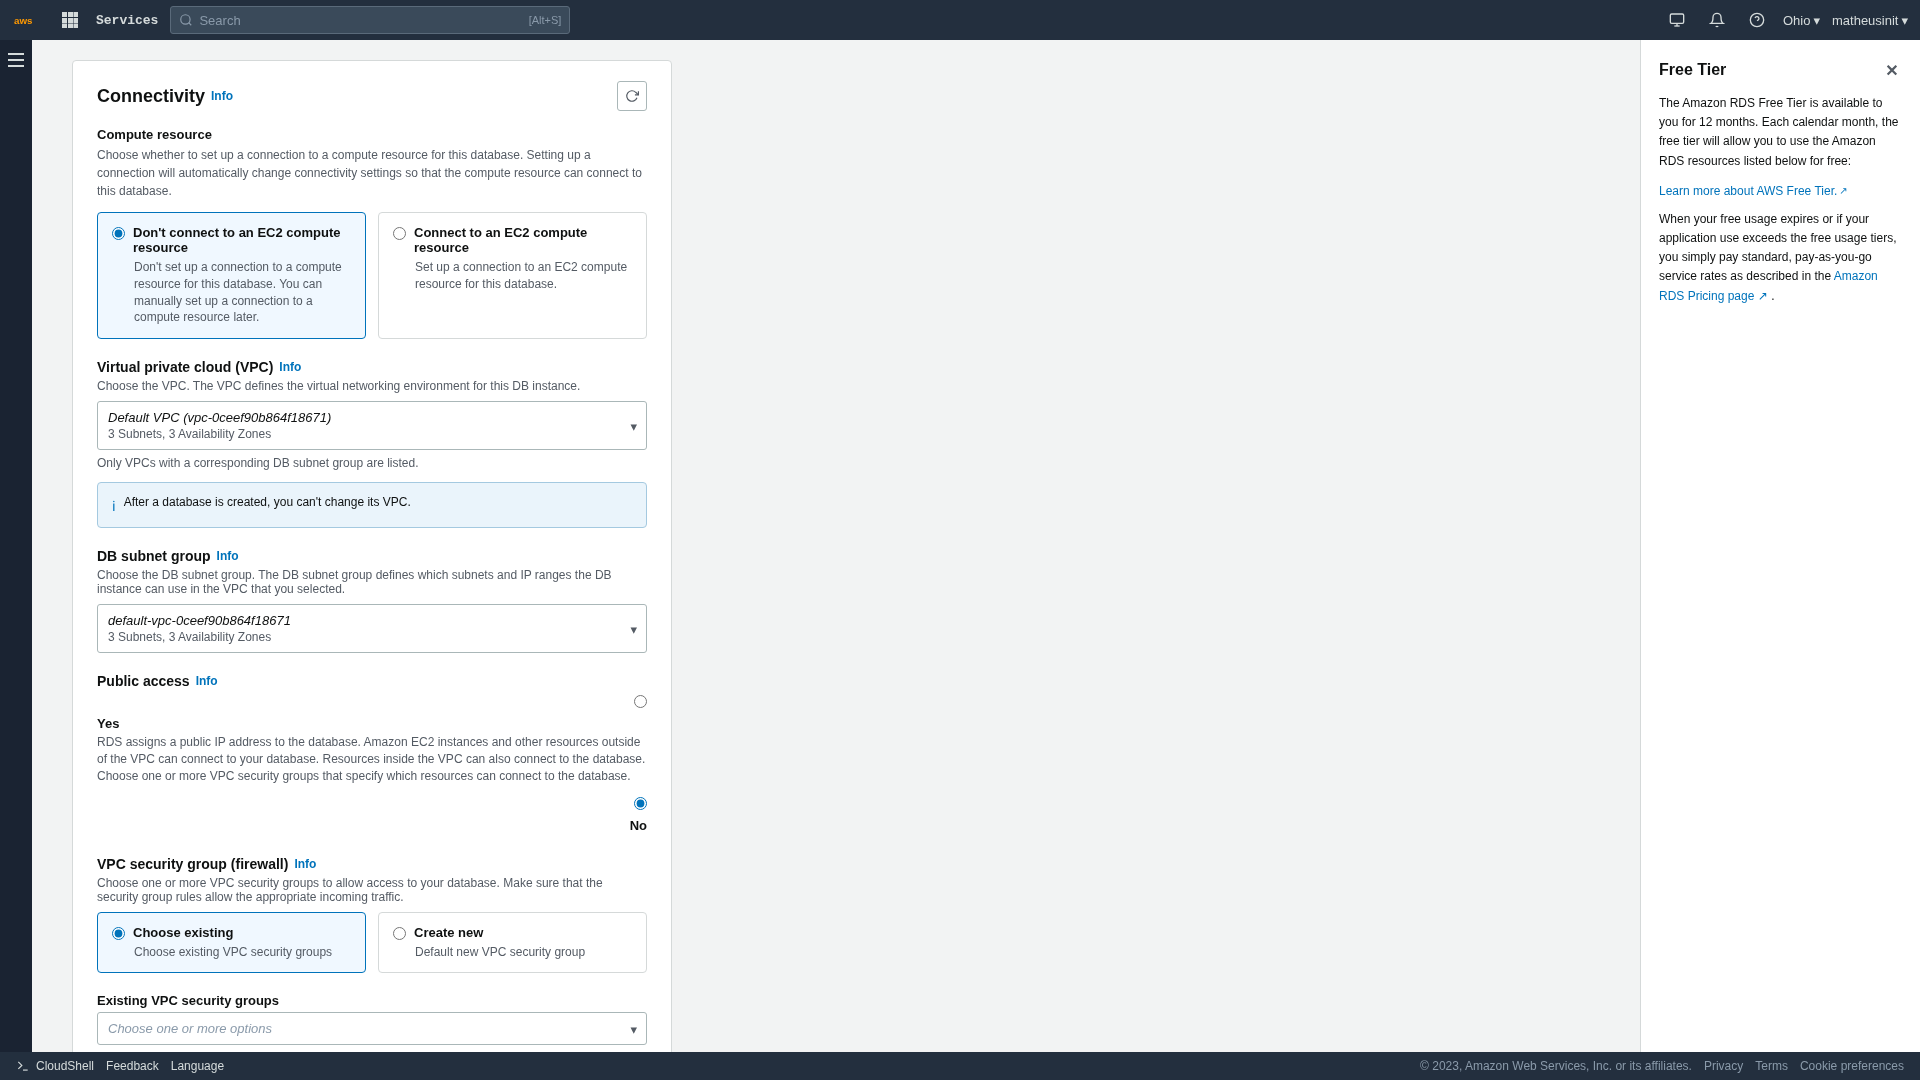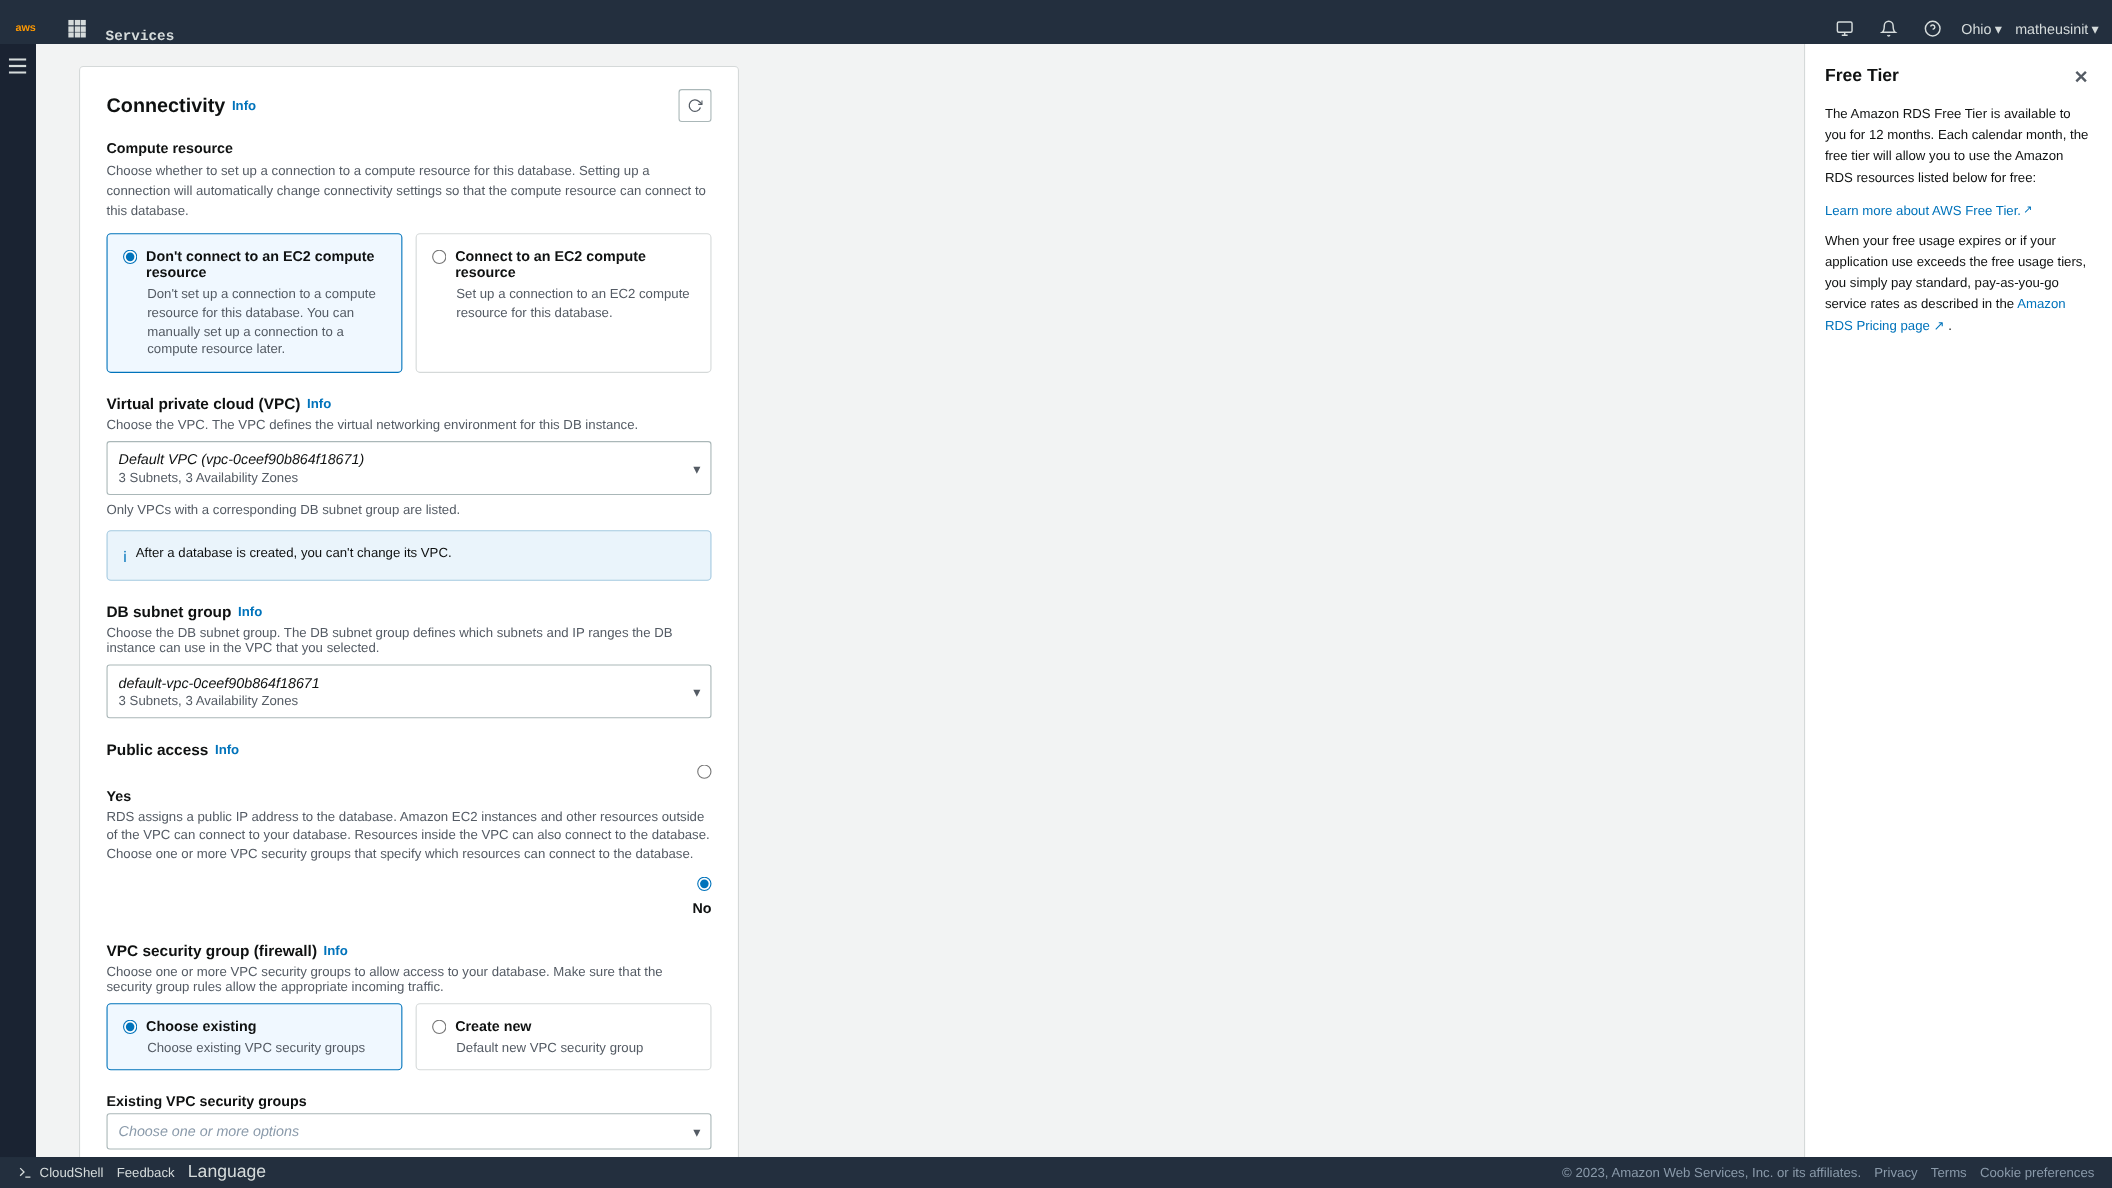--- a/index.html
+++ b/index.html
@@ -3,21 +3,21 @@
   <meta charset="utf-8">
   <style>
     * { box-sizing: border-box; margin: 0; padding: 0; }
     body { font-family: -apple-system, BlinkMacSystemFont, 'Segoe UI', Arial, sans-serif; background: #232f3e; color: #232f3e; font-size: 13px; overflow: hidden; height: 1080px; width: 1920px; }
 
     
     .top-nav {
       background: #232f3e;
       height: 40px;
       display: flex;
-      align-items: flex-end;
+      align-items: center;
       padding: 0 12px;
       gap: 8px;
       position: fixed;
       top: 0; left: 0; right: 0;
       z-index: 100;
     }
     .aws-logo {
       width: 32px; height: 32px;
       display: flex; align-items: center; justify-content: center;
       margin-right: 4px;
@@ -392,21 +392,21 @@
       font-size: 12px;
       cursor: pointer;
     }
     .footer-feedback {
       color: #d5dbdb;
       font-size: 12px;
       cursor: pointer;
     }
     .footer-language {
       color: #d5dbdb;
-      font-size: 16px;
+      font-size: 12px;
       cursor: pointer;
     }
     .footer-right {
       margin-left: auto;
       display: flex;
       align-items: center;
       gap: 12px;
       color: #8a9aaa;
       font-size: 12px;
     }
@@ -437,20 +437,28 @@
         <rect x="11.5" y="0" width="5" height="5"></rect>
       <rect x="0" y="6" width="5" height="5"></rect>
         <rect x="6" y="6" width="5" height="5"></rect>
         <rect x="11.5" y="6" width="5" height="5"></rect>
       <rect x="0" y="11.5" width="5" height="5"></rect>
         <rect x="6" y="11.5" width="5" height="5"></rect>
         <rect x="11.5" y="11.5" width="5" height="5"></rect>
     </svg>
   </div>
   <span class="nav-services">Services</span>
+  <div class="nav-search">
+    <svg width="14" height="14" viewBox="0 0 24 24" fill="none" stroke="#8a9aaa" stroke-width="2">
+      <circle cx="11" cy="11" r="8"></circle>
+        <line x1="21" y1="21" x2="16.65" y2="16.65"></line>
+    </svg>
+    <input type="text" placeholder="Search" style="">
+    <span class="nav-shortcut">[Alt+S]</span>
+  </div>
   <div class="nav-right">
     <div class="nav-icon-btn">
       <svg width="16" height="16" viewBox="0 0 24 24" fill="none" stroke="#d5dbdb" stroke-width="2">
         <rect x="2" y="3" width="20" height="14" rx="2"></rect>
           <line x1="8" y1="21" x2="16" y2="21"></line>
           <line x1="12" y1="17" x2="12" y2="21"></line>
       </svg>
     </div>
     <div class="nav-icon-btn">
       <svg width="16" height="16" viewBox="0 0 24 24" fill="none" stroke="#d5dbdb" stroke-width="2">

